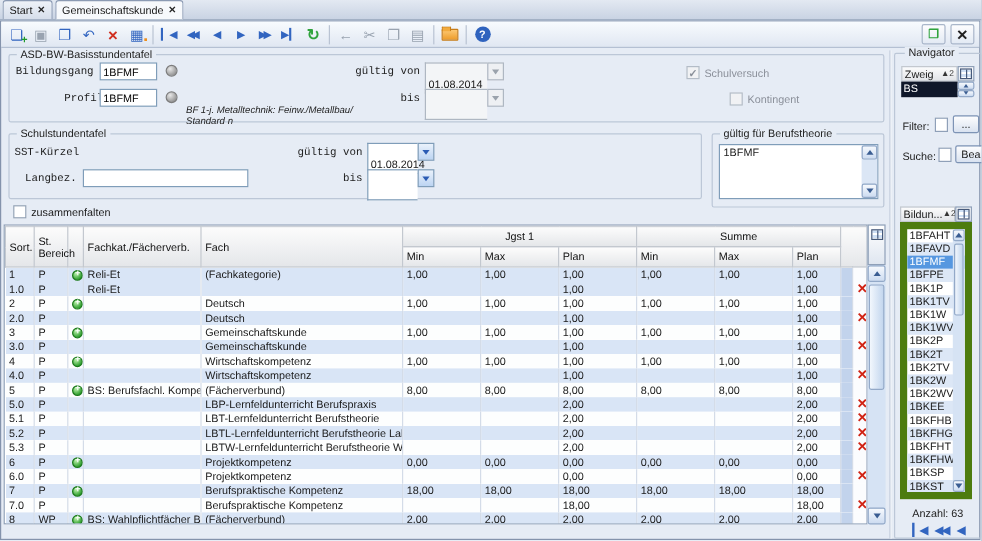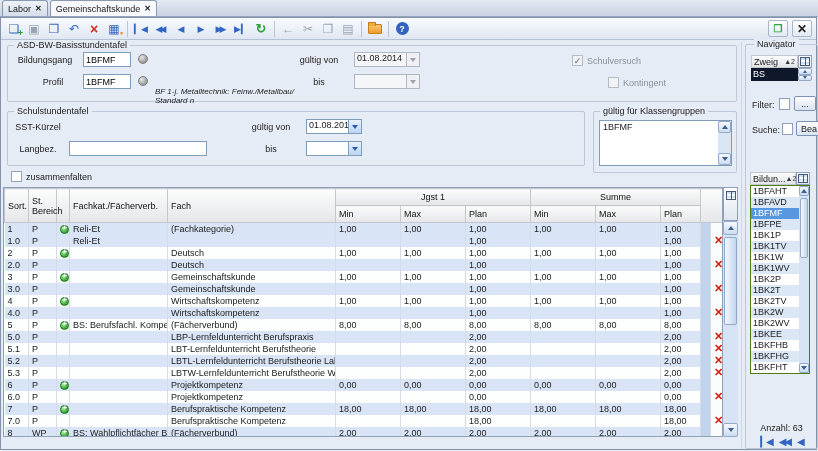--- a/index.html
+++ b/index.html
@@ -52,31 +52,31 @@
             margin-left:4px; font-weight:bold; }
   .winbtn.detach { color:#2fa33c; font-size:10px; }
   .winbtn.close { color:#222; font-size:12px; }
 
   
   .group { position:absolute; border:1px solid #bcc7d7; border-radius:2px; }
   .gtitle { position:absolute; top:-6px; left:6px; background:#e6ecf5; padding:0 3px;
             white-space:nowrap; color:#222; }
 
   .lbl { position:absolute; white-space:nowrap; color:#1c1c1c; }
-  .lbl.r { text-align:center; }
+  .lbl.r { text-align:right;font-family:Liberation Mono, monospace; }
   .fld { position:absolute; height:15px; border:1px solid #7f9db9; background:#fff;
          font-family:"Liberation Sans",sans-serif; font-size:9px; padding:0 2px; color:#000; }
   .orb { position:absolute; width:10px; height:10px; border-radius:50%;
          background:radial-gradient(circle at 35% 30%, #e8e8e8, #9a9a9a 70%);
          border:1px solid #7d7d7d; }
   .desc { position:absolute; font-style:italic; font-size:8px; color:#222; line-height:9px; }
 
   .combo { position:absolute; height:15px; display:flex; }
   .combo .cfld { width:52px; height:15px; border:1px solid #7f9db9; border-right:none;
-                 background:#fff; padding:0 2px; }
+                 background:#fff; padding:12px 2px; }
   .combo.small .cfld { width:42px; }
   .combo .cbtn { width:14px; height:15px; border:1px solid #7f9db9;
                  background:linear-gradient(#eaf2fc,#bcd4f2);
                  display:flex; align-items:center; justify-content:center; }
   .combo .cbtn i { width:0; height:0; border-left:3px solid transparent;
                    border-right:3px solid transparent; border-top:4px solid #2a5bb4; }
   .combo.disabled .cfld { background:#f3f5f7; border-color:#aeb7c2; }
   .combo.disabled .cbtn { background:#eef0f3; border-color:#aeb7c2; }
   .combo.disabled .cbtn i { border-top-color:#9aa2ac; }
 
@@ -148,22 +148,22 @@
           background:linear-gradient(#ffffff,#dfe6f0); display:flex; align-items:center; justify-content:center; }
   .nsel { position:absolute; height:13px; background:#0f172a; color:#fff; padding:1px 2px; }
   .spin { position:absolute; width:14px; height:13px; display:flex; flex-direction:column; }
   .spin .sbtn { width:14px; height:6.5px; }
   .spin i.up { border-bottom-width:3px !important; border-left-width:2.5px !important; border-right-width:2.5px !important; }
   .spin i.dn { border-top-width:3px !important; border-left-width:2.5px !important; border-right-width:2.5px !important; }
   .minifld { position:absolute; width:11px; height:12px; border:1px solid #8fa0b8; background:#fff; }
   .pbtn { position:absolute; height:15px; border:1px solid #7d93b5; border-radius:2px;
           background:linear-gradient(#fdfdfe,#d9e2f0); display:flex; align-items:center;
           justify-content:center; padding:0 3px; white-space:nowrap; }
-  .navlist { position:absolute; left:4px; top:140px; width:60px; height:189px;
-             border:1px solid #4d7c0f; background:#fff; overflow:hidden; }
+  .navlist { position:absolute; left:4px; top:140px; width:60px; height:231px;
+             border:6px solid #4d7c0f; background:#fff; overflow:hidden; }
   .navlist .nli { height:11px; padding:0 2px; line-height:11px; white-space:nowrap; }
   .navlist .nli.alt { background:#dce7f6; }
   .navlist .nli.sel { background:#5697e0; color:#fff; }
   .nlscroll { position:absolute; right:0; top:0; width:10px; height:100%; background:#d6e3f4; }
   .nlscroll .sbtn { width:10px; height:10px; }
   .nlscroll .sbtn.bottom { position:absolute; bottom:0; }
   .nlthumb { position:absolute; left:1px; top:12px; width:8px; height:60px; border:1px solid #93a9c8;
              border-radius:2px; background:linear-gradient(90deg,#f2f7fd,#c3d6ee); }
   .anzahl { position:absolute; left:0; top:378px; width:100%; text-align:center; color:#222; }
   .navbots { position:absolute; left:0; top:391px; width:100%; display:flex; justify-content:center; gap:7px; }
@@ -172,21 +172,21 @@
   .divider { position:absolute; left:740px; top:24px; width:2px; height:407px;
              background:linear-gradient(90deg,#c3cddd,#f3f6fa); }
 </style>
 </head>
 <body>
 
 <div class="screen">
 
   <div class="tabbar" id="tabbar">
       <div class="tab">
-        <span class="tablabel">Labor</span>
+        <span class="tablabel">Start</span>
         <span class="tabx">✕</span>
       </div>
       <div class="tab active">
         <span class="tablabel">Gemeinschaftskunde</span>
         <span class="tabx">✕</span>
       </div>
     </div>
 
   <div class="window">
 
@@ -308,21 +308,21 @@
       <span class="lbl r" style="left:232px;top:32px;width:62px;">bis</span>
       <div class="combo small" style="left:298px;top:29px;">
         <div class="cfld"></div>
         <div class="cbtn">
             <i></i>
           </div>
       </div>
     </div>
 
     <div class="group" style="left:592px;top:93px;width:144px;height:62px;">
-      <span class="gtitle">gültig für Klassengruppen</span>
+      <span class="gtitle">gültig für Berufstheorie</span>
       <div class="listbox" style="left:5px;top:8px;width:133px;height:46px;">
         <div class="items" id="kg-items">
             <div class="li">1BFMF</div>
           </div>
         <div class="lbscroll">
           <div class="sbtn">
               <i class="up"></i>
             </div>
           <div class="sbtn">
               <i class="dn"></i>

